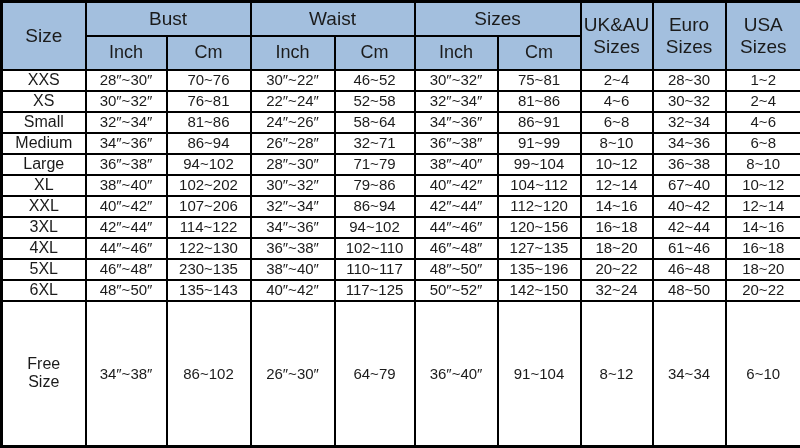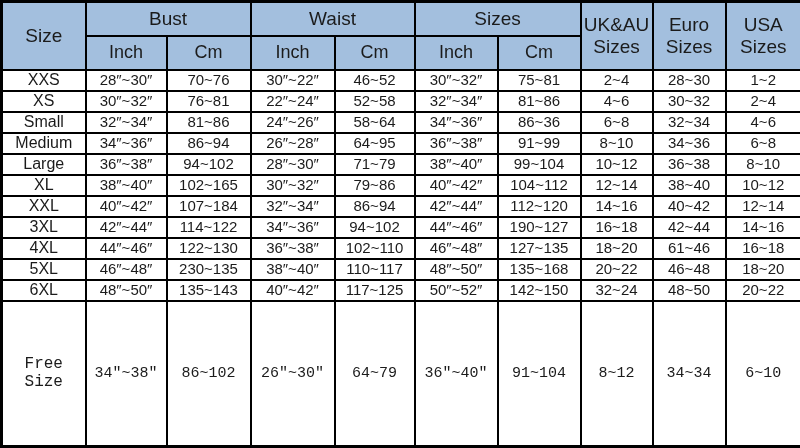--- a/index.html
+++ b/index.html
@@ -37,21 +37,21 @@
   table.size-chart thead th {
     background: var(--header-bg);
     font-weight: normal;
     font-size: 19px;
   }
   table.size-chart thead tr.sub-row th {
     font-size: 18px;
   }
   table.size-chart thead tr { height: 34px; }
   table.size-chart tbody tr { height: 21px; background: var(--row-bg); }
-  table.size-chart tbody tr:last-child { height: auto; font-family: Liberation Mono, monospace; }
+  table.size-chart tbody tr:last-child { height: auto; }
   table.size-chart tbody td {
     font-size: 15px;
     white-space: nowrap;
   }
   table.size-chart tbody td.cell-size {
     font-size: 16px;
     white-space: normal;
     padding: 0 10px;
   }
 </style>
@@ -115,31 +115,31 @@
         <td class="cell-euro">30~32</td>
         <td class="cell-usa">2~4</td>
       </tr>
       <tr>
         <td class="cell-size">Small</td>
         <td class="cell-bust_inch">32″~34″</td>
         <td class="cell-bust_cm">81~86</td>
         <td class="cell-waist_inch">24″~26″</td>
         <td class="cell-waist_cm">58~64</td>
         <td class="cell-hips_inch">34″~36″</td>
-        <td class="cell-hips_cm">86~36</td>
+        <td class="cell-hips_cm">86~91</td>
         <td class="cell-ukau">6~8</td>
         <td class="cell-euro">32~34</td>
         <td class="cell-usa">4~6</td>
       </tr>
       <tr>
         <td class="cell-size">Medium</td>
         <td class="cell-bust_inch">34″~36″</td>
         <td class="cell-bust_cm">86~94</td>
         <td class="cell-waist_inch">26″~28″</td>
-        <td class="cell-waist_cm">64~95</td>
+        <td class="cell-waist_cm">32~71</td>
         <td class="cell-hips_inch">36″~38″</td>
         <td class="cell-hips_cm">91~99</td>
         <td class="cell-ukau">8~10</td>
         <td class="cell-euro">34~36</td>
         <td class="cell-usa">6~8</td>
       </tr>
       <tr>
         <td class="cell-size">Large</td>
         <td class="cell-bust_inch">36″~38″</td>
         <td class="cell-bust_cm">94~102</td>
@@ -147,49 +147,49 @@
         <td class="cell-waist_cm">71~79</td>
         <td class="cell-hips_inch">38″~40″</td>
         <td class="cell-hips_cm">99~104</td>
         <td class="cell-ukau">10~12</td>
         <td class="cell-euro">36~38</td>
         <td class="cell-usa">8~10</td>
       </tr>
       <tr>
         <td class="cell-size">XL</td>
         <td class="cell-bust_inch">38″~40″</td>
-        <td class="cell-bust_cm">102~165</td>
+        <td class="cell-bust_cm">102~202</td>
         <td class="cell-waist_inch">30″~32″</td>
         <td class="cell-waist_cm">79~86</td>
         <td class="cell-hips_inch">40″~42″</td>
         <td class="cell-hips_cm">104~112</td>
         <td class="cell-ukau">12~14</td>
-        <td class="cell-euro">38~40</td>
+        <td class="cell-euro">67~40</td>
         <td class="cell-usa">10~12</td>
       </tr>
       <tr>
         <td class="cell-size">XXL</td>
         <td class="cell-bust_inch">40″~42″</td>
-        <td class="cell-bust_cm">107~184</td>
+        <td class="cell-bust_cm">107~206</td>
         <td class="cell-waist_inch">32″~34″</td>
         <td class="cell-waist_cm">86~94</td>
         <td class="cell-hips_inch">42″~44″</td>
         <td class="cell-hips_cm">112~120</td>
         <td class="cell-ukau">14~16</td>
         <td class="cell-euro">40~42</td>
         <td class="cell-usa">12~14</td>
       </tr>
       <tr>
         <td class="cell-size">3XL</td>
         <td class="cell-bust_inch">42″~44″</td>
         <td class="cell-bust_cm">114~122</td>
         <td class="cell-waist_inch">34″~36″</td>
         <td class="cell-waist_cm">94~102</td>
         <td class="cell-hips_inch">44″~46″</td>
-        <td class="cell-hips_cm">190~127</td>
+        <td class="cell-hips_cm">120~156</td>
         <td class="cell-ukau">16~18</td>
         <td class="cell-euro">42~44</td>
         <td class="cell-usa">14~16</td>
       </tr>
       <tr>
         <td class="cell-size">4XL</td>
         <td class="cell-bust_inch">44″~46″</td>
         <td class="cell-bust_cm">122~130</td>
         <td class="cell-waist_inch">36″~38″</td>
         <td class="cell-waist_cm">102~110</td>
@@ -199,21 +199,21 @@
         <td class="cell-euro">61~46</td>
         <td class="cell-usa">16~18</td>
       </tr>
       <tr>
         <td class="cell-size">5XL</td>
         <td class="cell-bust_inch">46″~48″</td>
         <td class="cell-bust_cm">230~135</td>
         <td class="cell-waist_inch">38″~40″</td>
         <td class="cell-waist_cm">110~117</td>
         <td class="cell-hips_inch">48″~50″</td>
-        <td class="cell-hips_cm">135~168</td>
+        <td class="cell-hips_cm">135~196</td>
         <td class="cell-ukau">20~22</td>
         <td class="cell-euro">46~48</td>
         <td class="cell-usa">18~20</td>
       </tr>
       <tr>
         <td class="cell-size">6XL</td>
         <td class="cell-bust_inch">48″~50″</td>
         <td class="cell-bust_cm">135~143</td>
         <td class="cell-waist_inch">40″~42″</td>
         <td class="cell-waist_cm">117~125</td>

